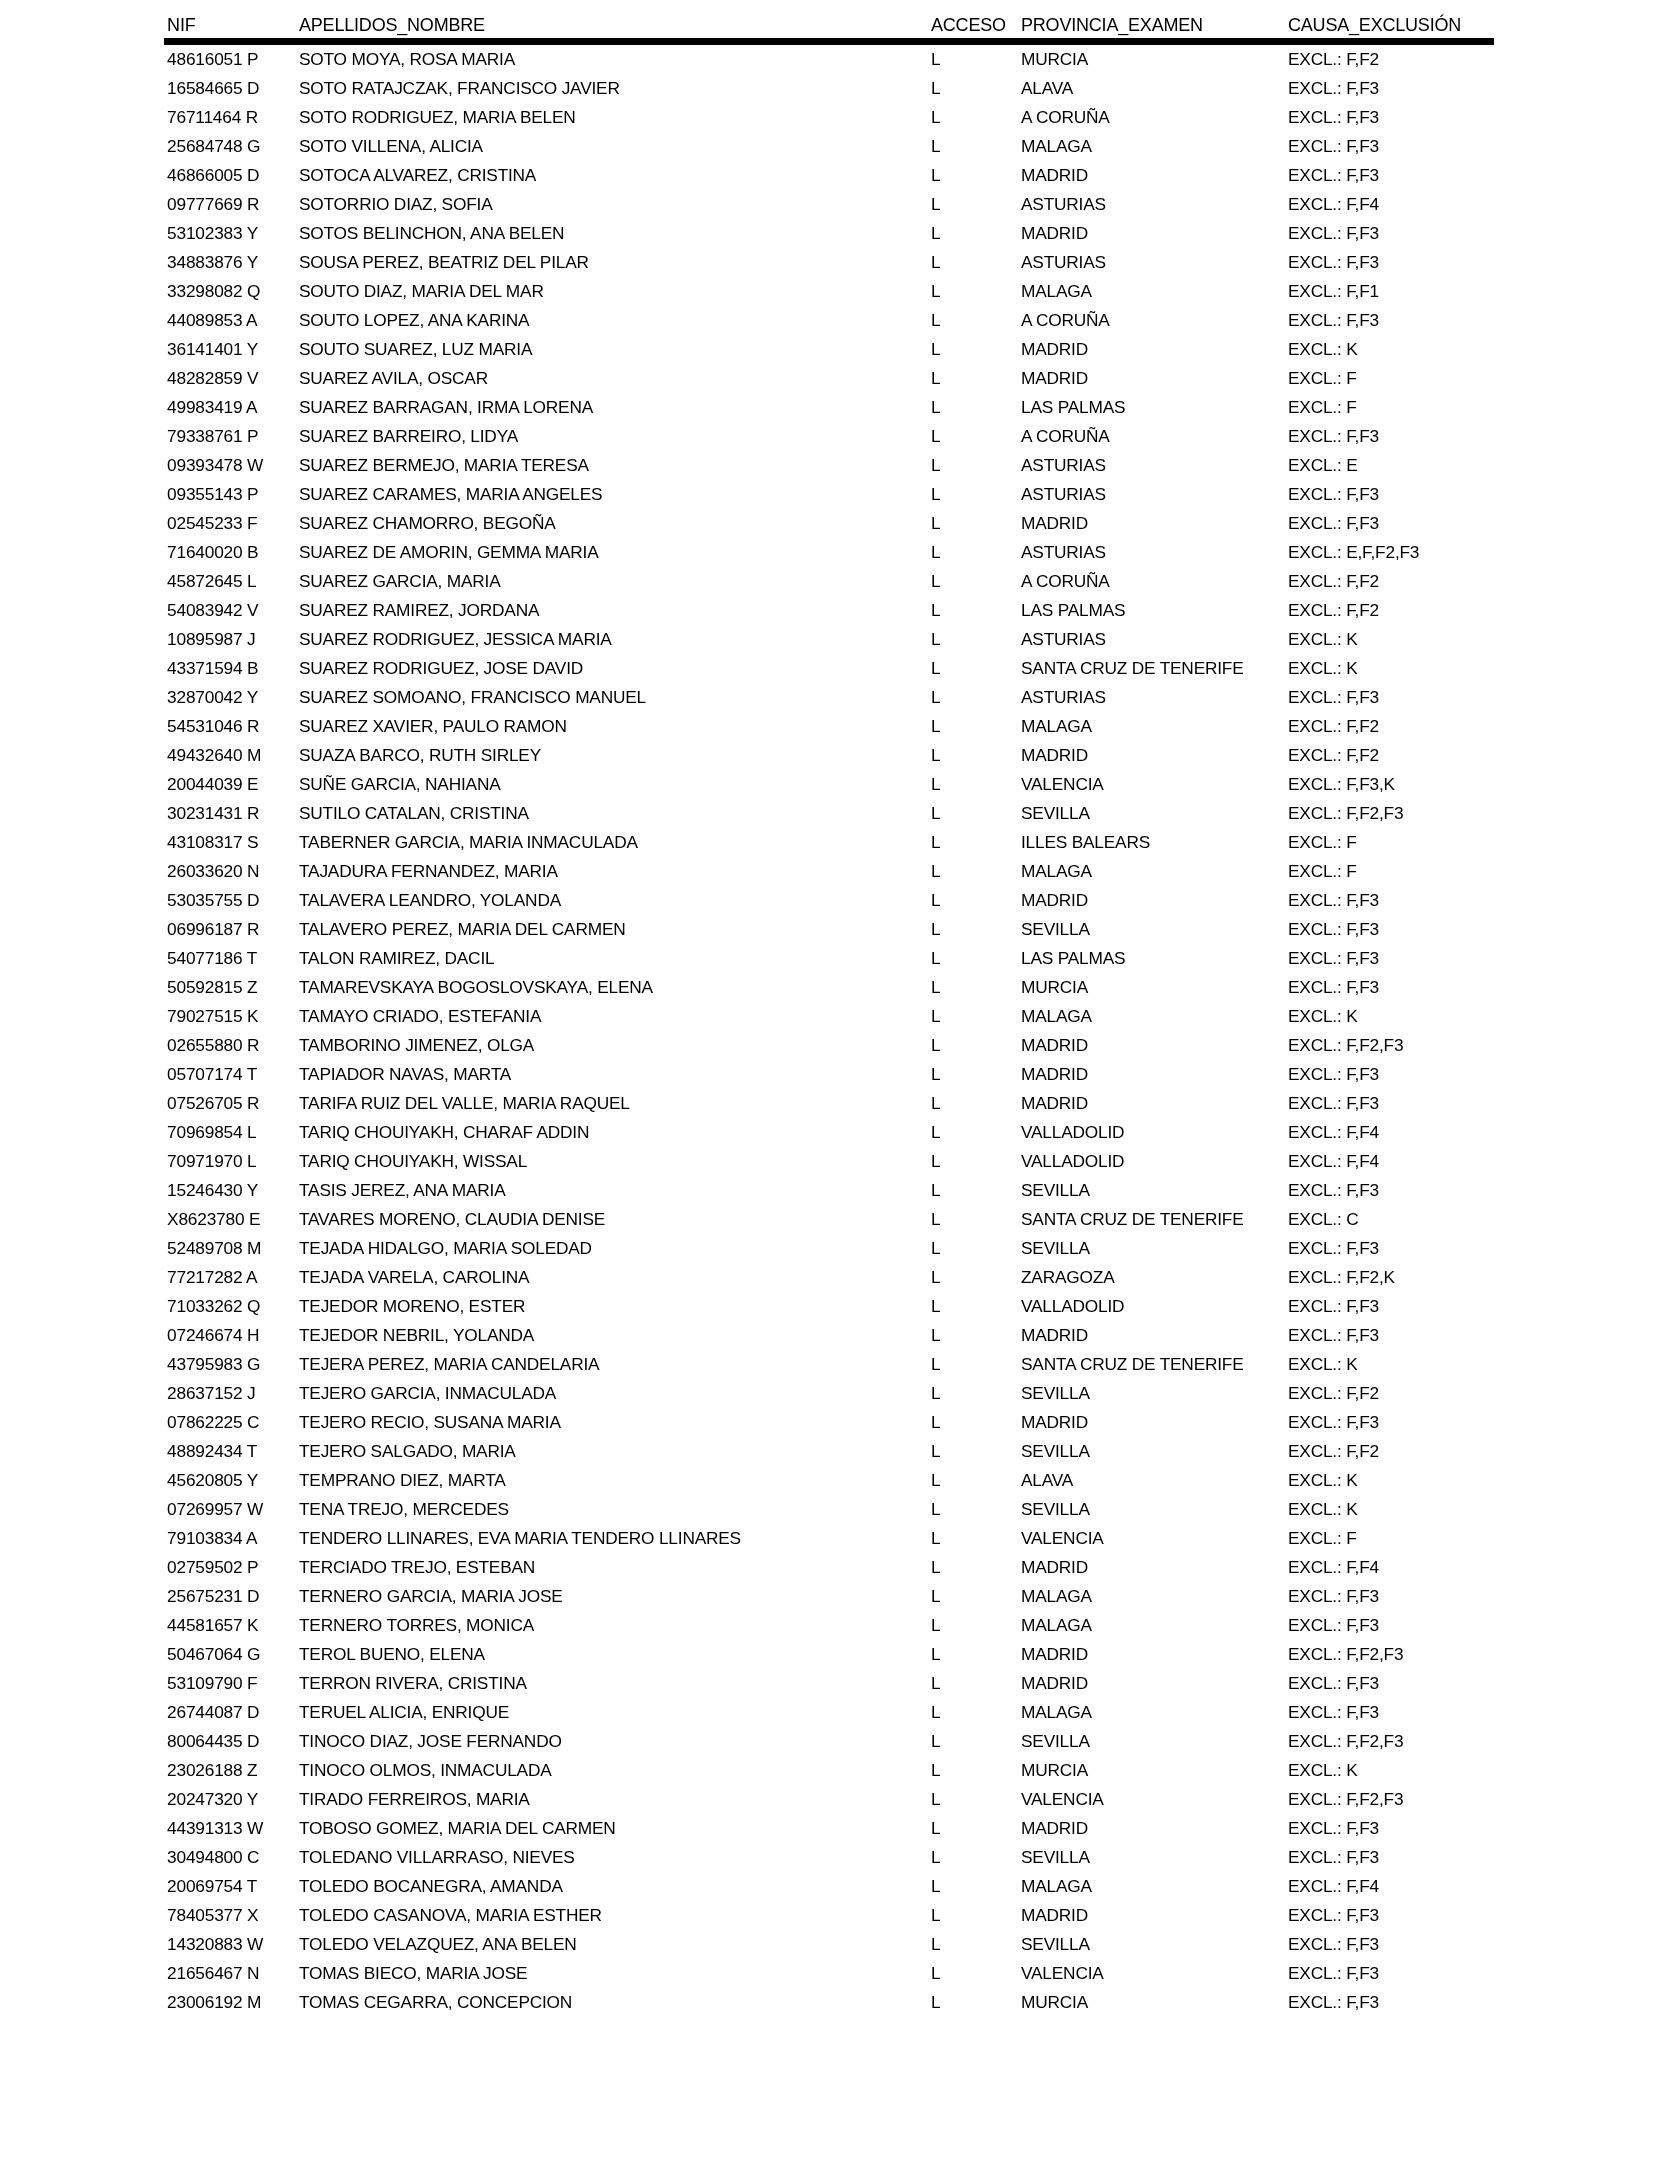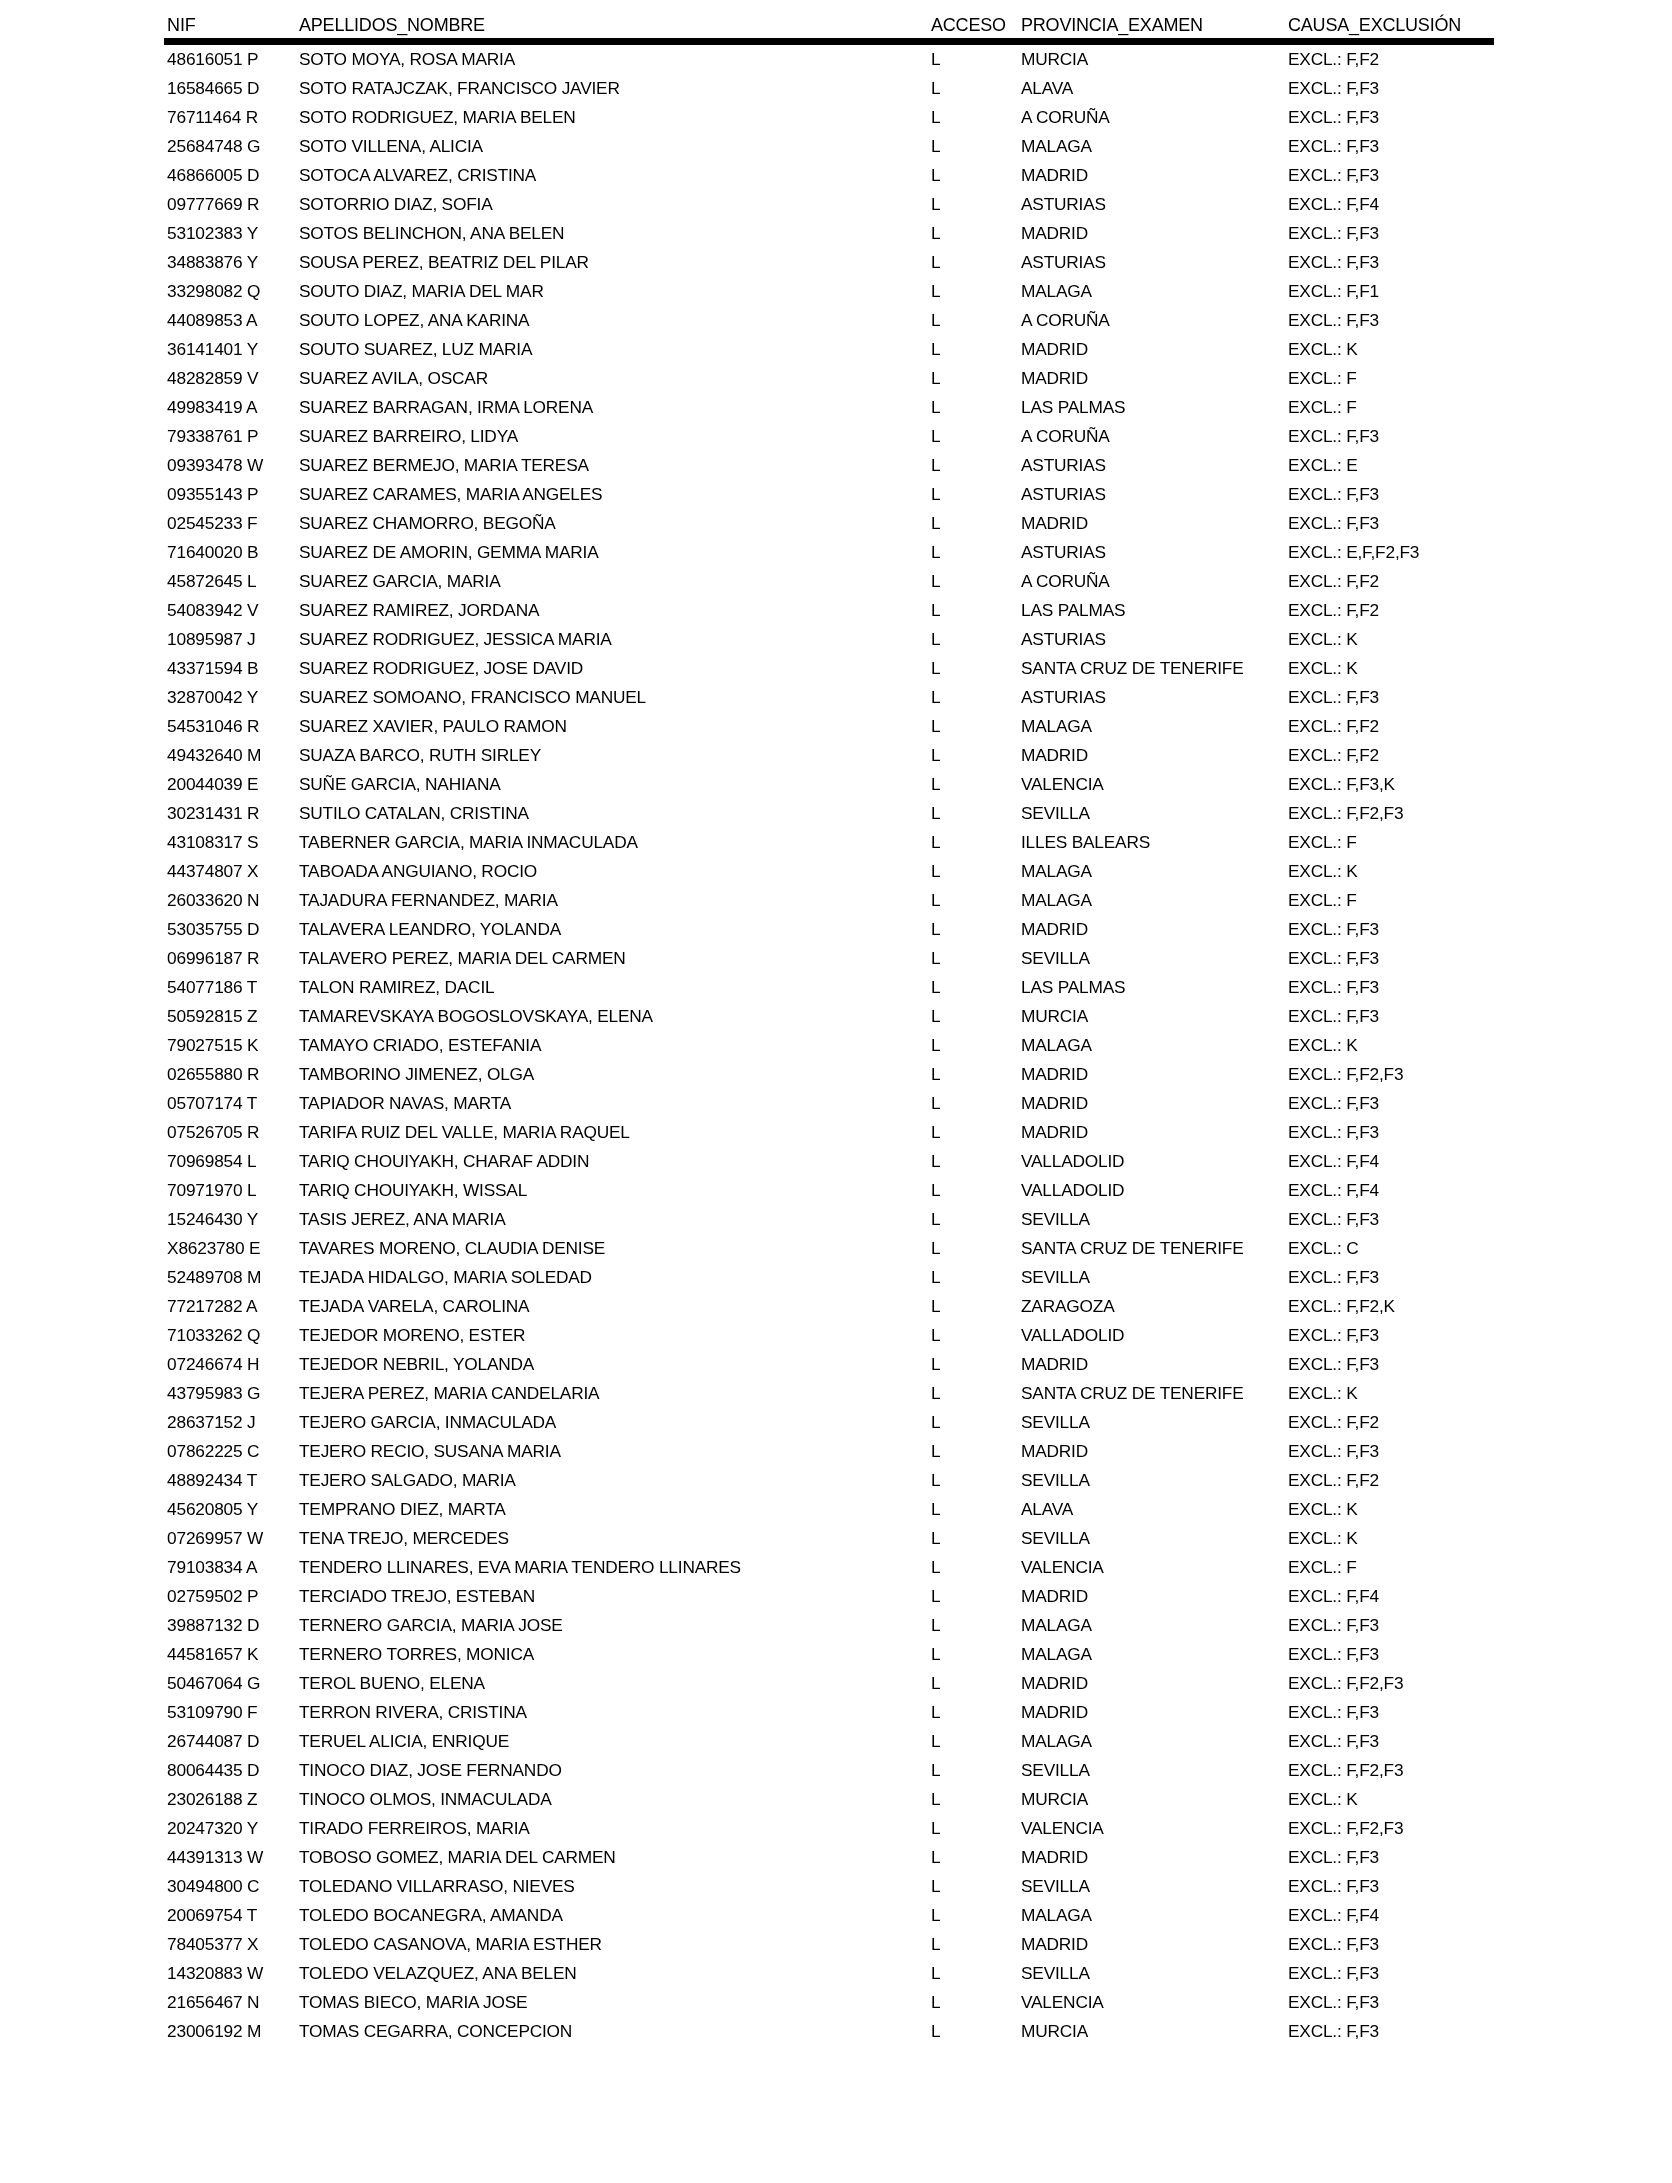--- a/index.html
+++ b/index.html
@@ -261,27 +261,20 @@
           <td>EXCL.: F,F2,F3</td>
         </tr>
         <tr>
           <td>43108317 S</td>
           <td>TABERNER GARCIA, MARIA INMACULADA</td>
           <td>L</td>
           <td>ILLES BALEARS</td>
           <td>EXCL.: F</td>
         </tr>
         <tr>
-          <td>44374807 X</td>
-          <td>TABOADA ANGUIANO, ROCIO</td>
-          <td>L</td>
-          <td>MALAGA</td>
-          <td>EXCL.: K</td>
-        </tr>
-        <tr>
           <td>26033620 N</td>
           <td>TAJADURA FERNANDEZ, MARIA</td>
           <td>L</td>
           <td>MALAGA</td>
           <td>EXCL.: F</td>
         </tr>
         <tr>
           <td>53035755 D</td>
           <td>TALAVERA LEANDRO, YOLANDA</td>
           <td>L</td>
@@ -443,21 +436,21 @@
           <td>EXCL.: F</td>
         </tr>
         <tr>
           <td>02759502 P</td>
           <td>TERCIADO TREJO, ESTEBAN</td>
           <td>L</td>
           <td>MADRID</td>
           <td>EXCL.: F,F4</td>
         </tr>
         <tr>
-          <td>39887132 D</td>
+          <td>25675231 D</td>
           <td>TERNERO GARCIA, MARIA JOSE</td>
           <td>L</td>
           <td>MALAGA</td>
           <td>EXCL.: F,F3</td>
         </tr>
         <tr>
           <td>44581657 K</td>
           <td>TERNERO TORRES, MONICA</td>
           <td>L</td>
           <td>MALAGA</td>

